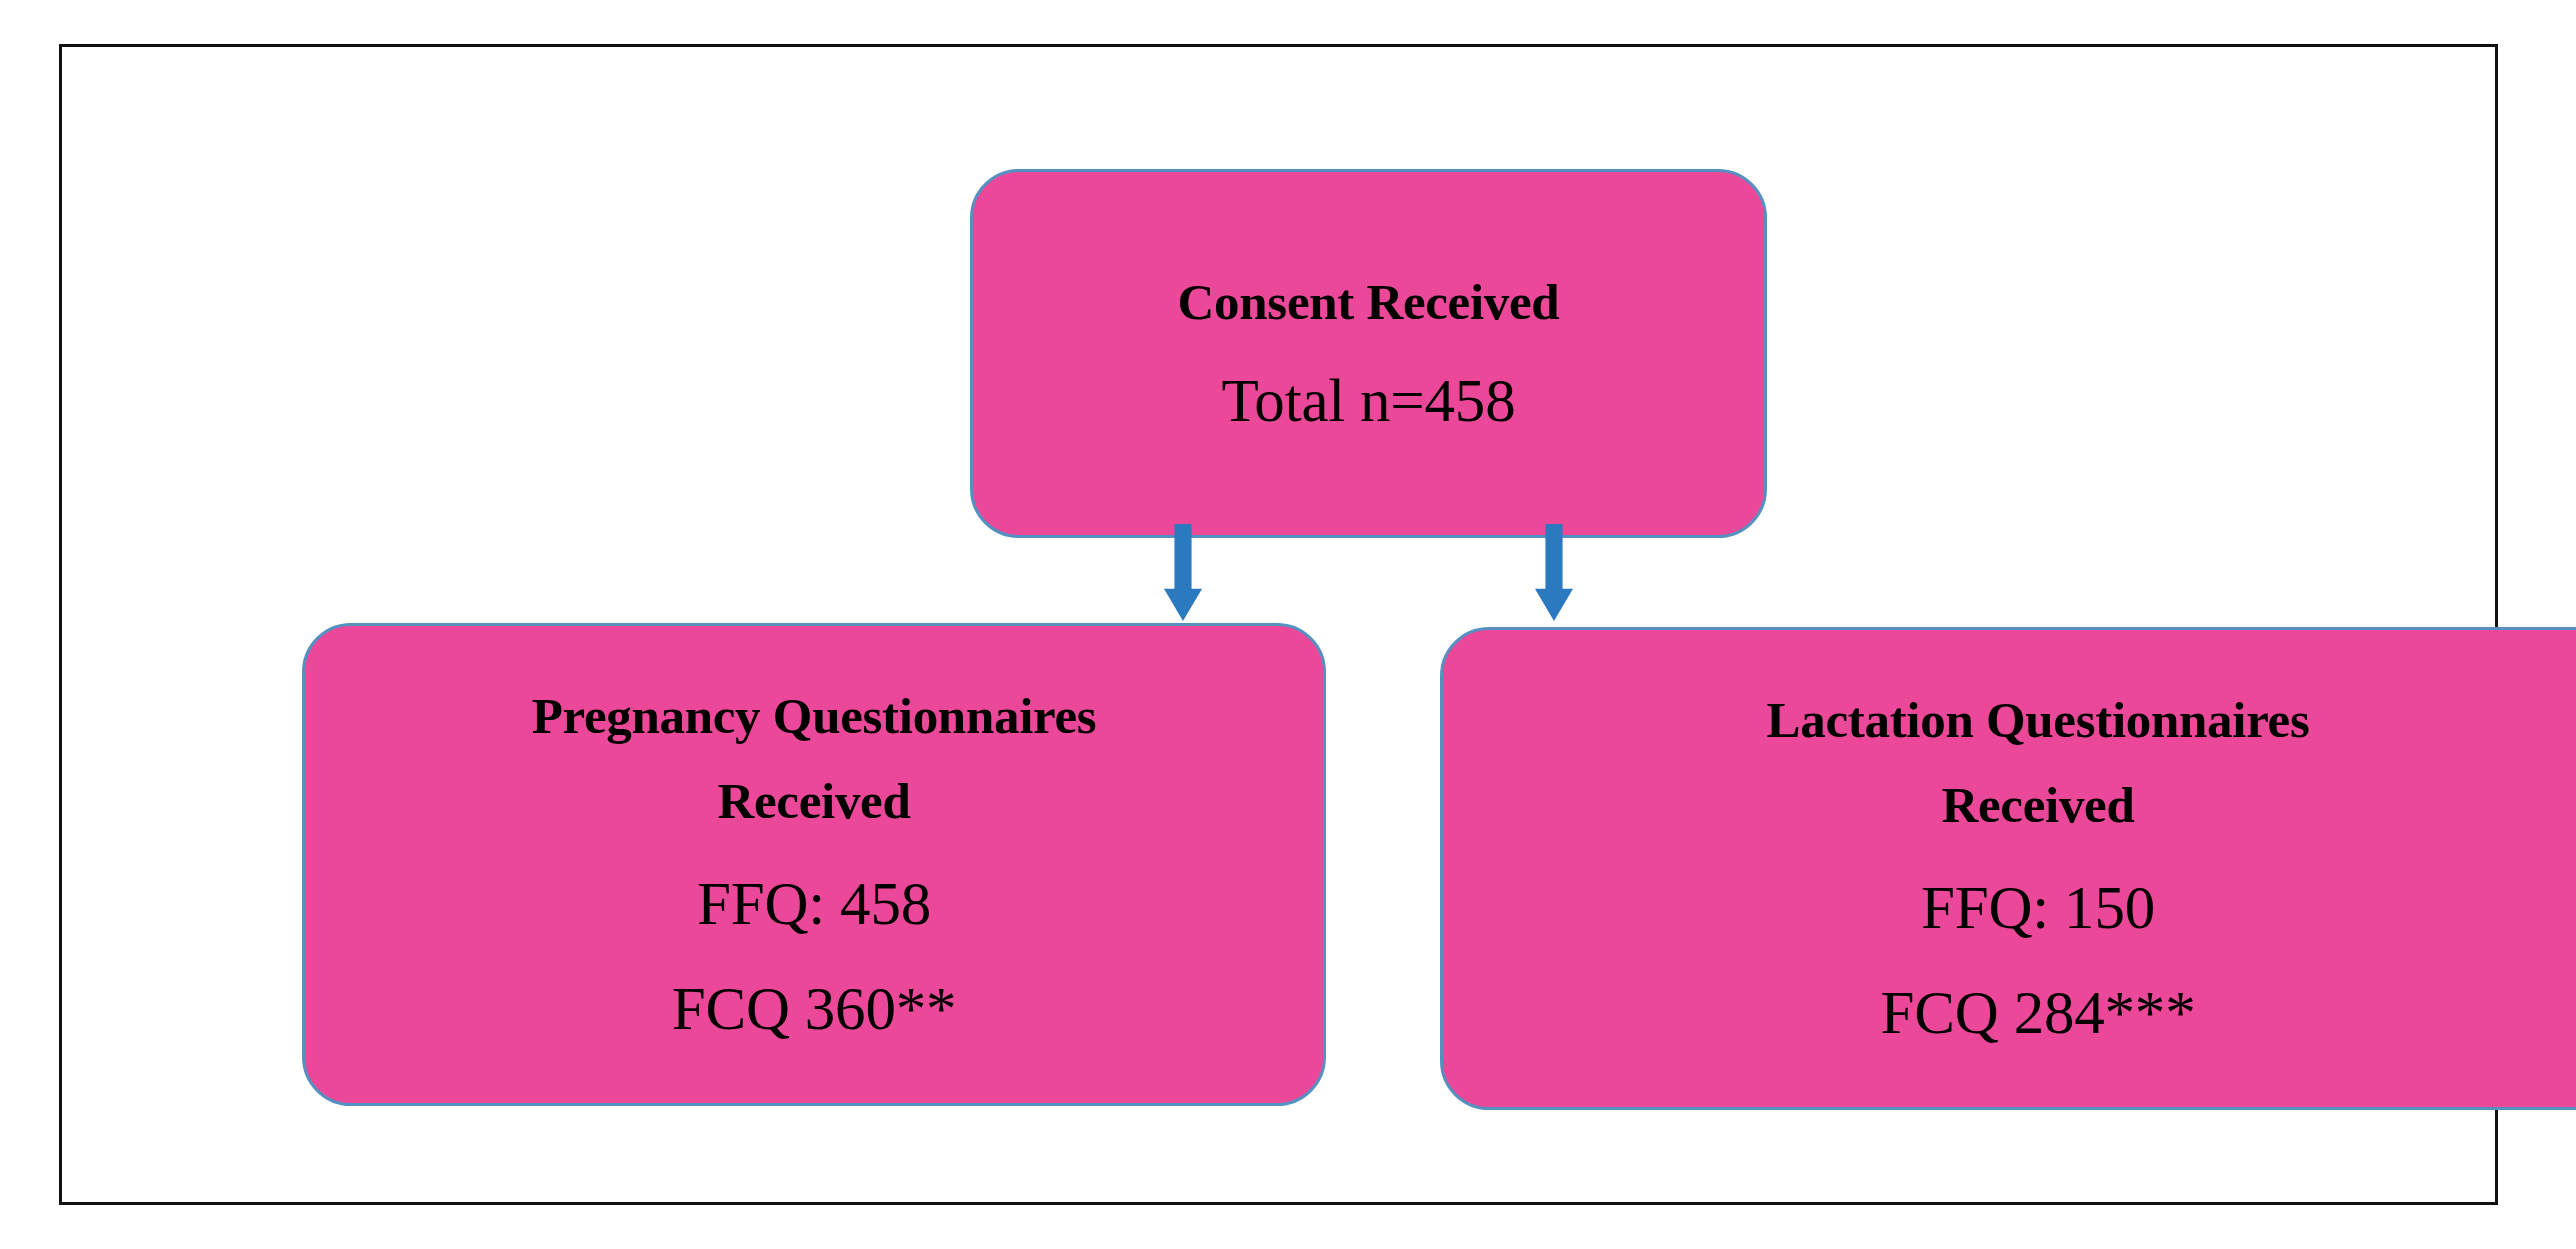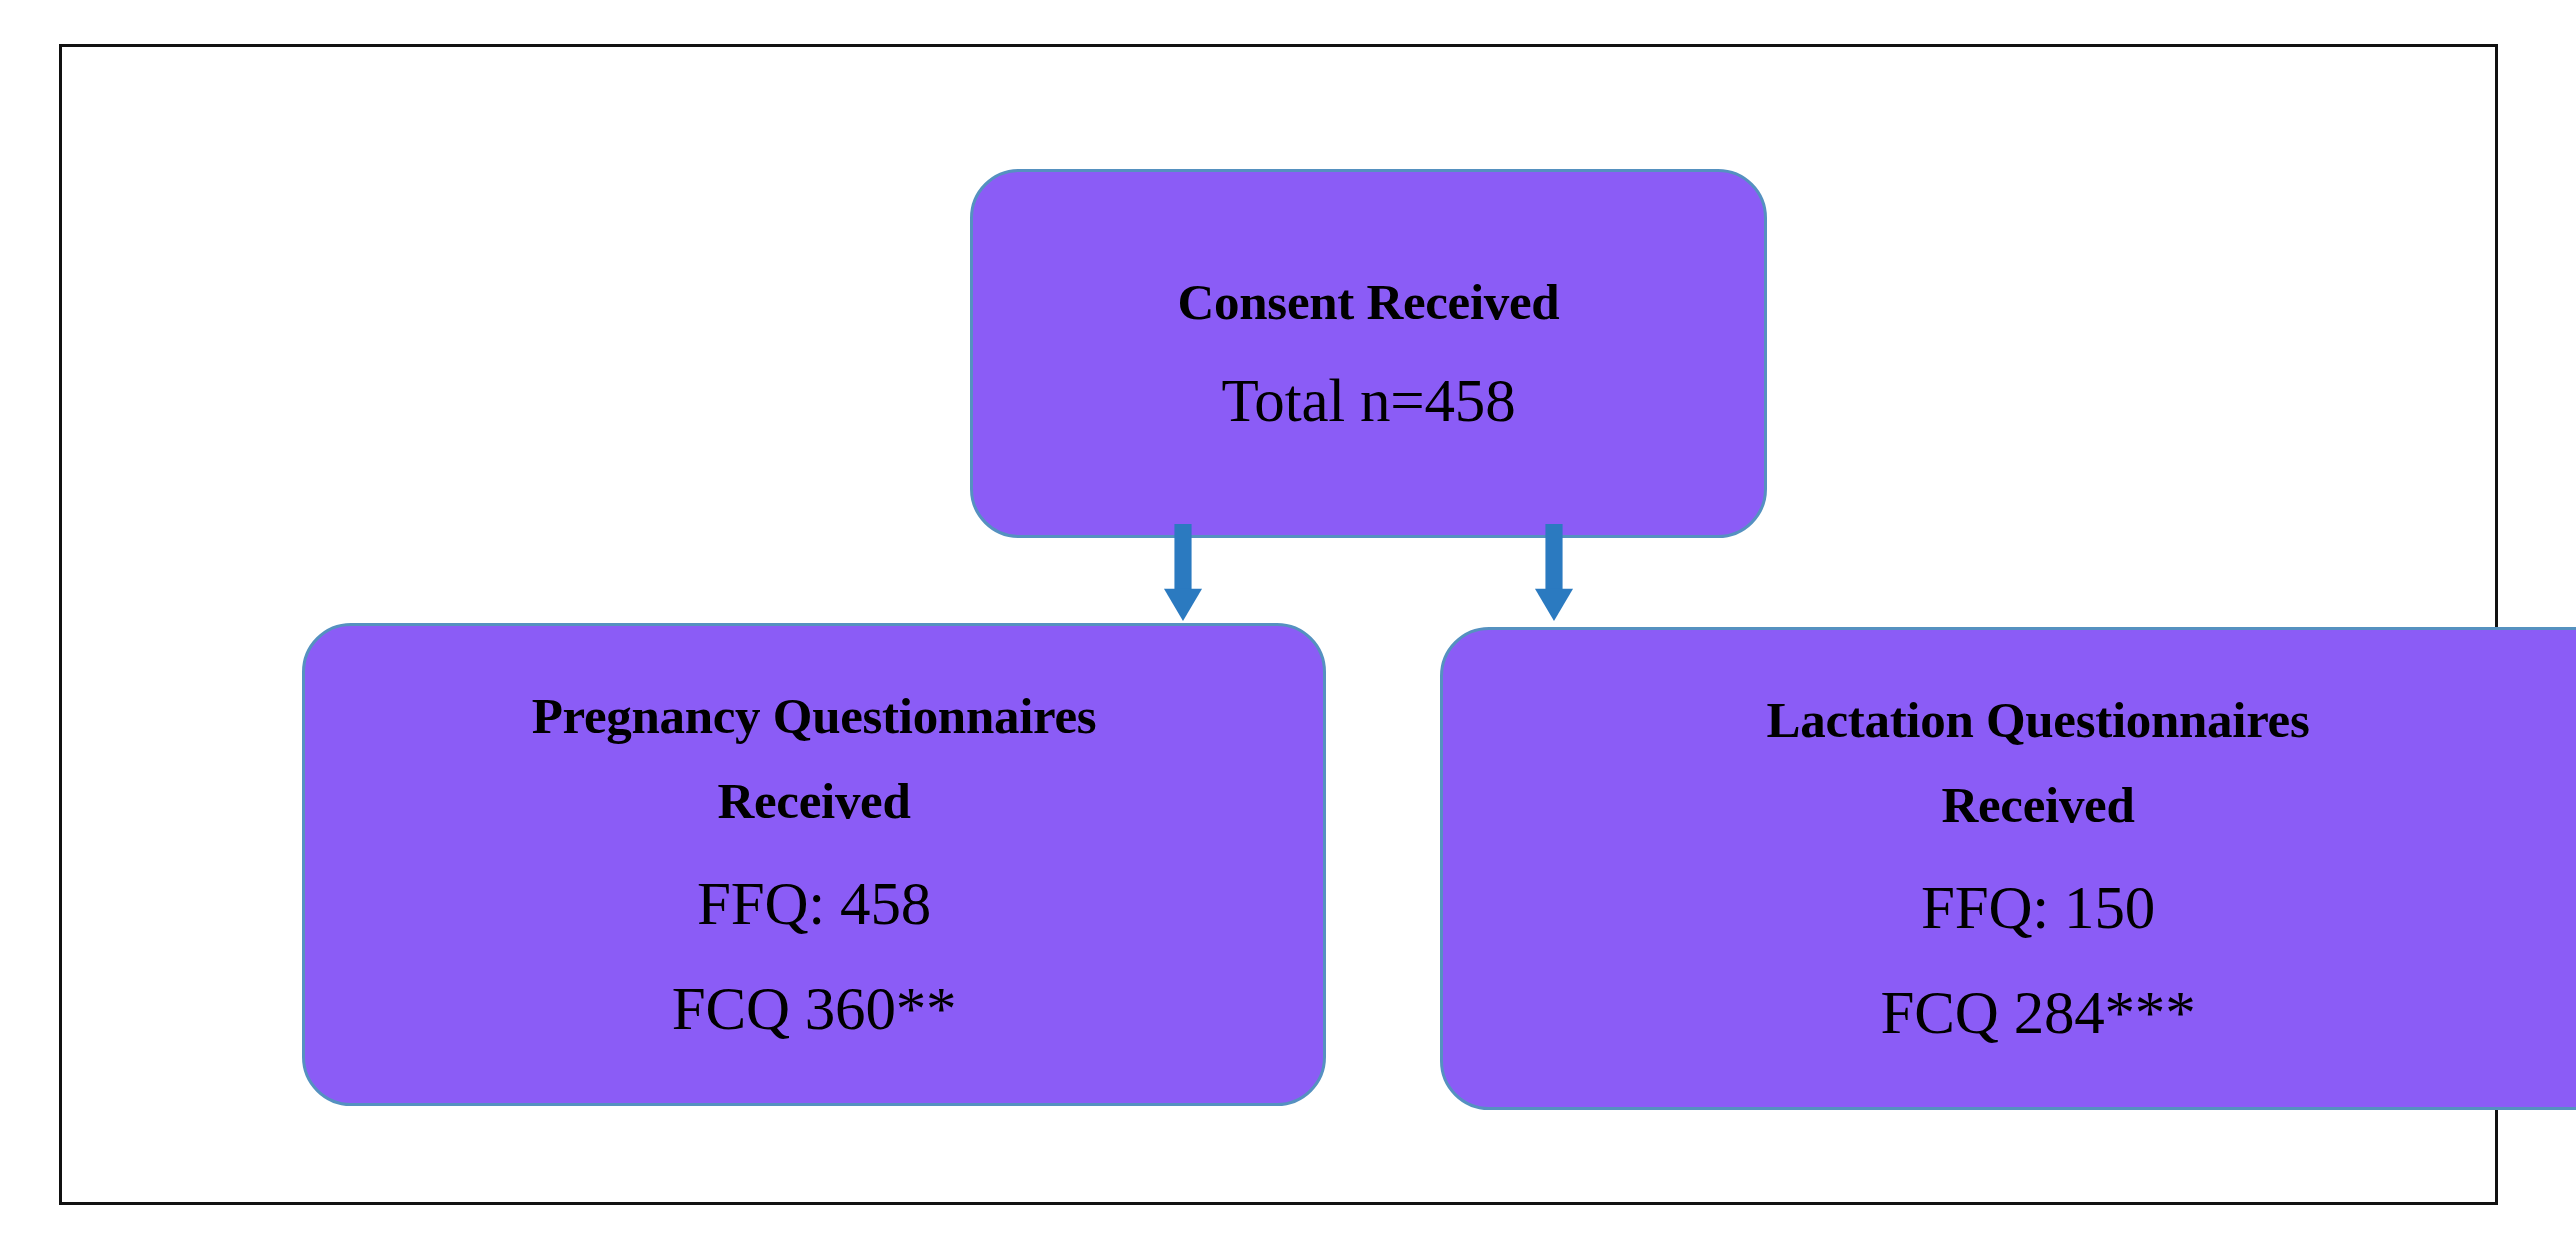--- a/index.html
+++ b/index.html
@@ -31,21 +31,21 @@
     height: 1161px;
     border: 3.8px solid #111111;
     background: #ffffff;
     box-sizing: border-box;
   }
 
   
   .node {
     position: absolute;
     box-sizing: border-box;
-    background: #8b5cf6;
+    background: #ec4899;
     border: 3.8px solid #5591c0;
     border-radius: 49px;
     display: flex;
     flex-direction: column;
     align-items: center;
     justify-content: center;
     text-align: center;
     color: #000000;
   }
 

